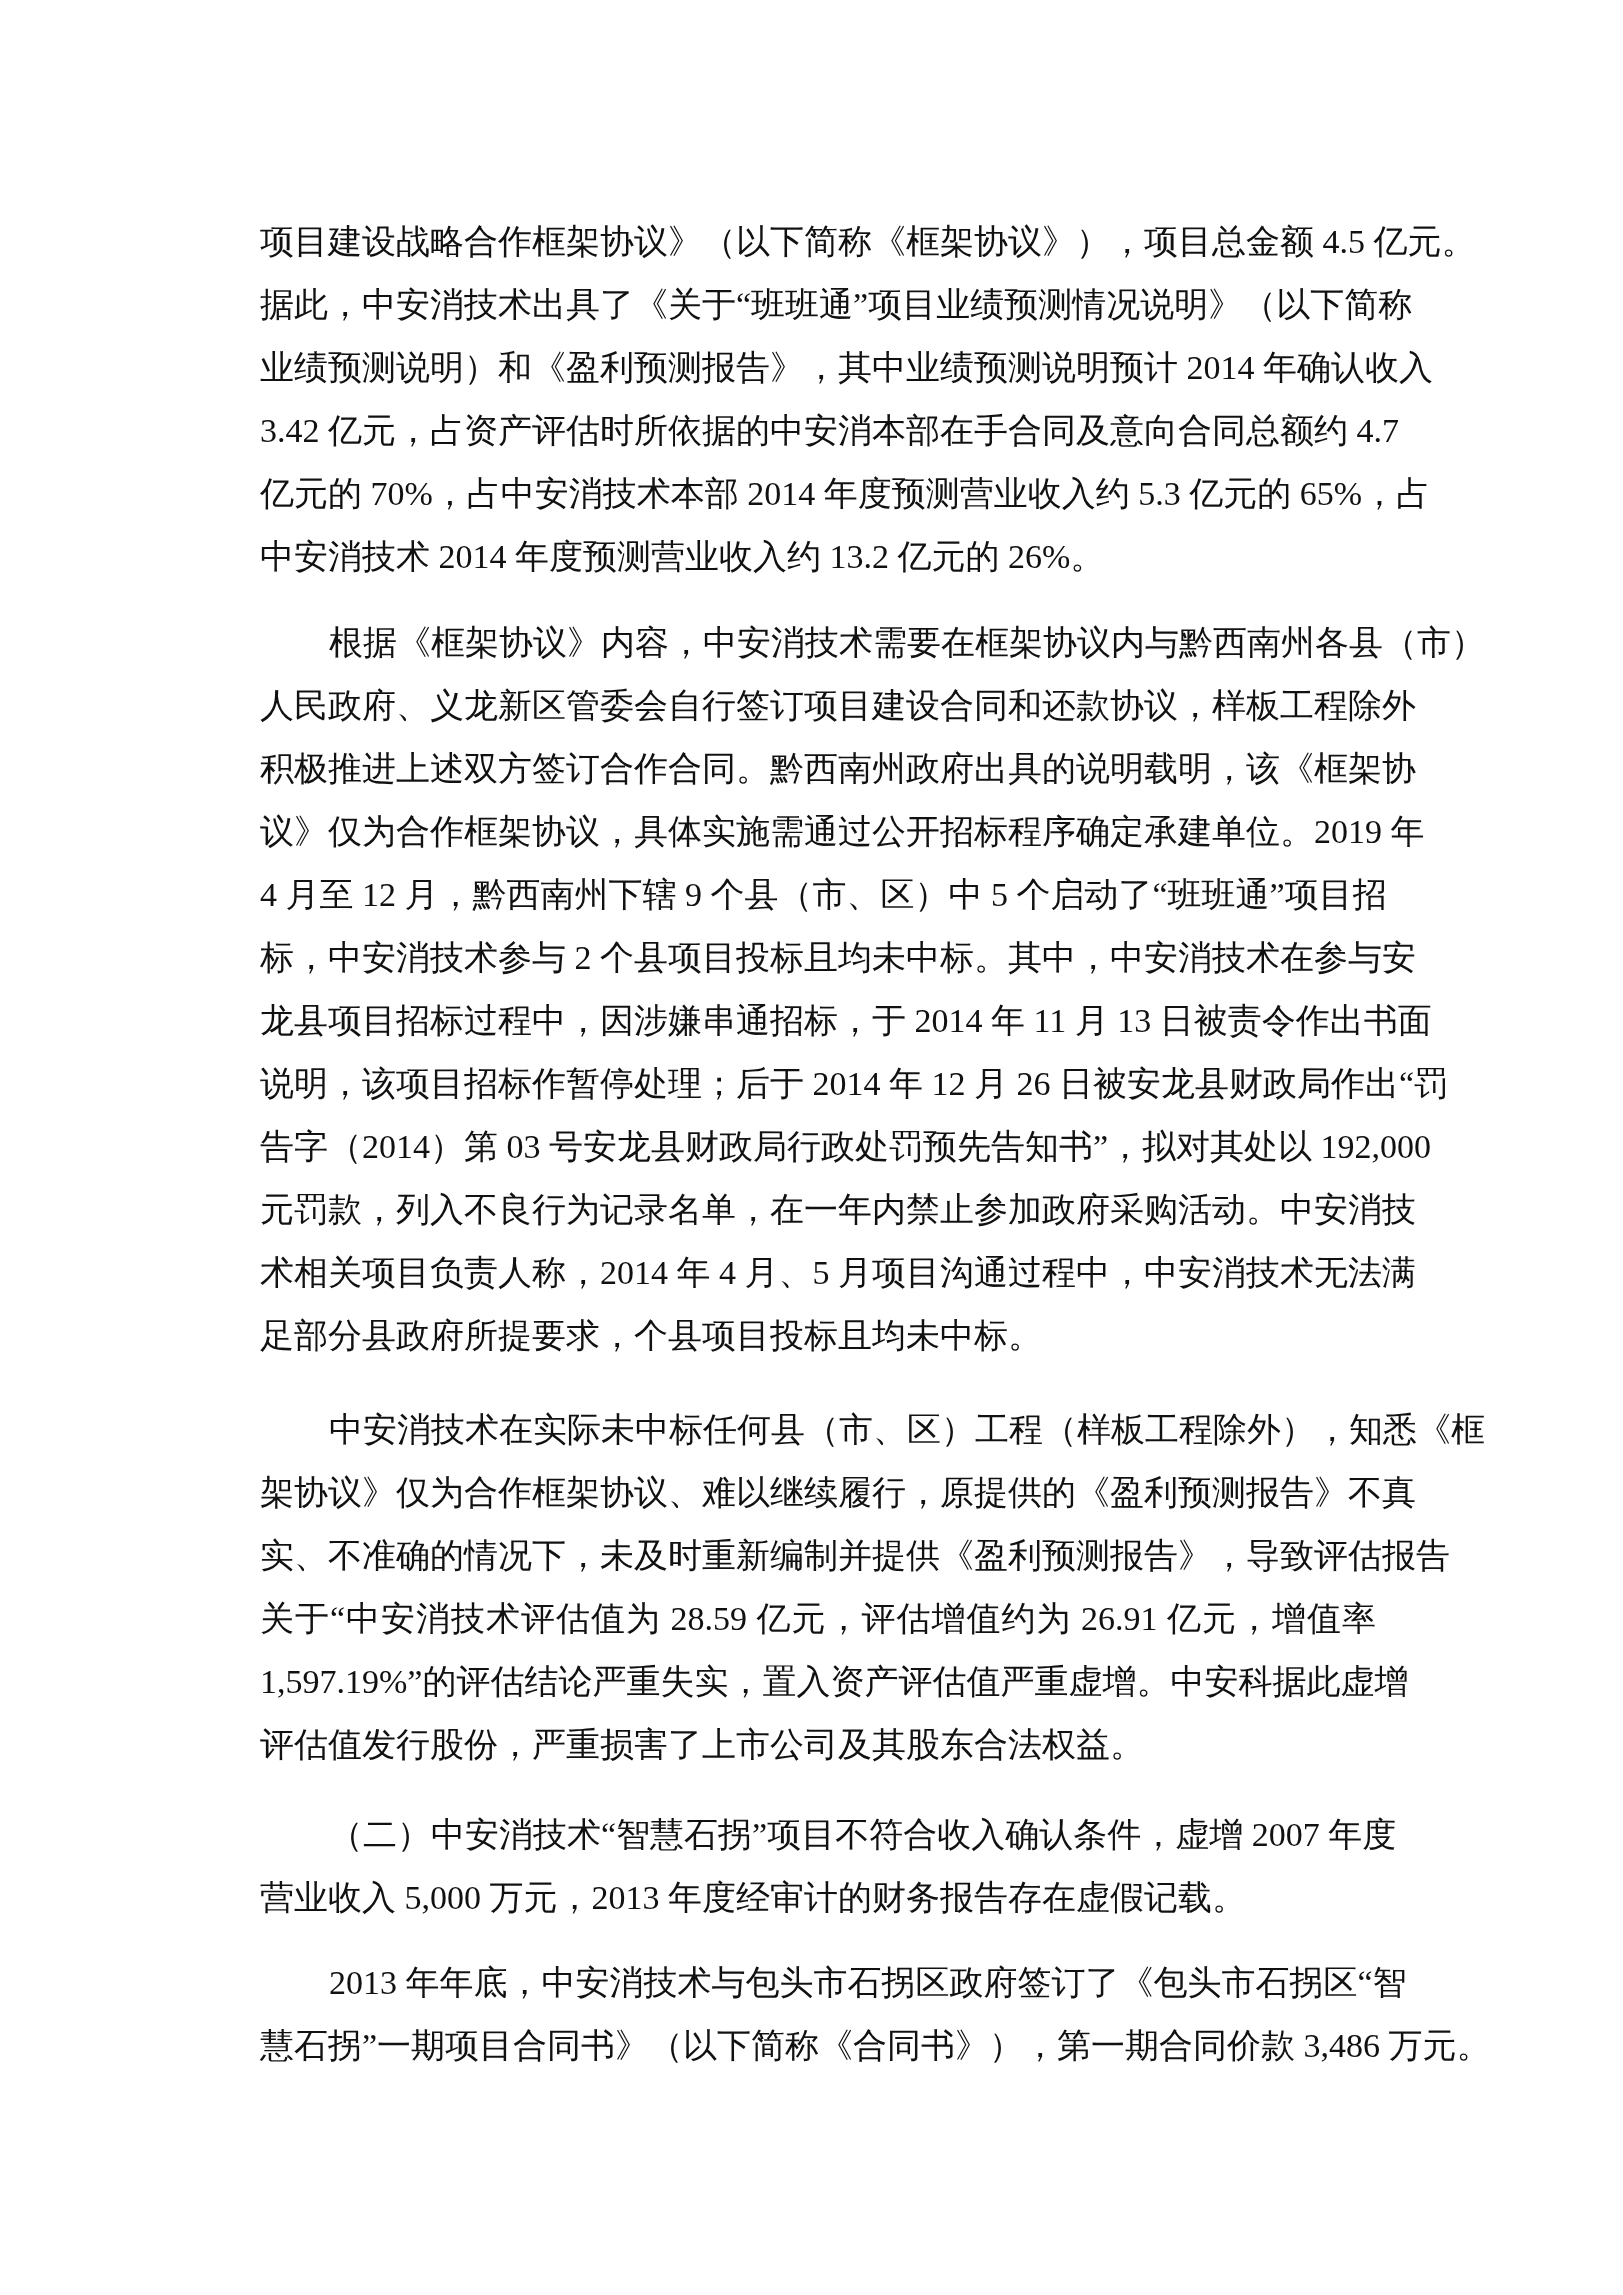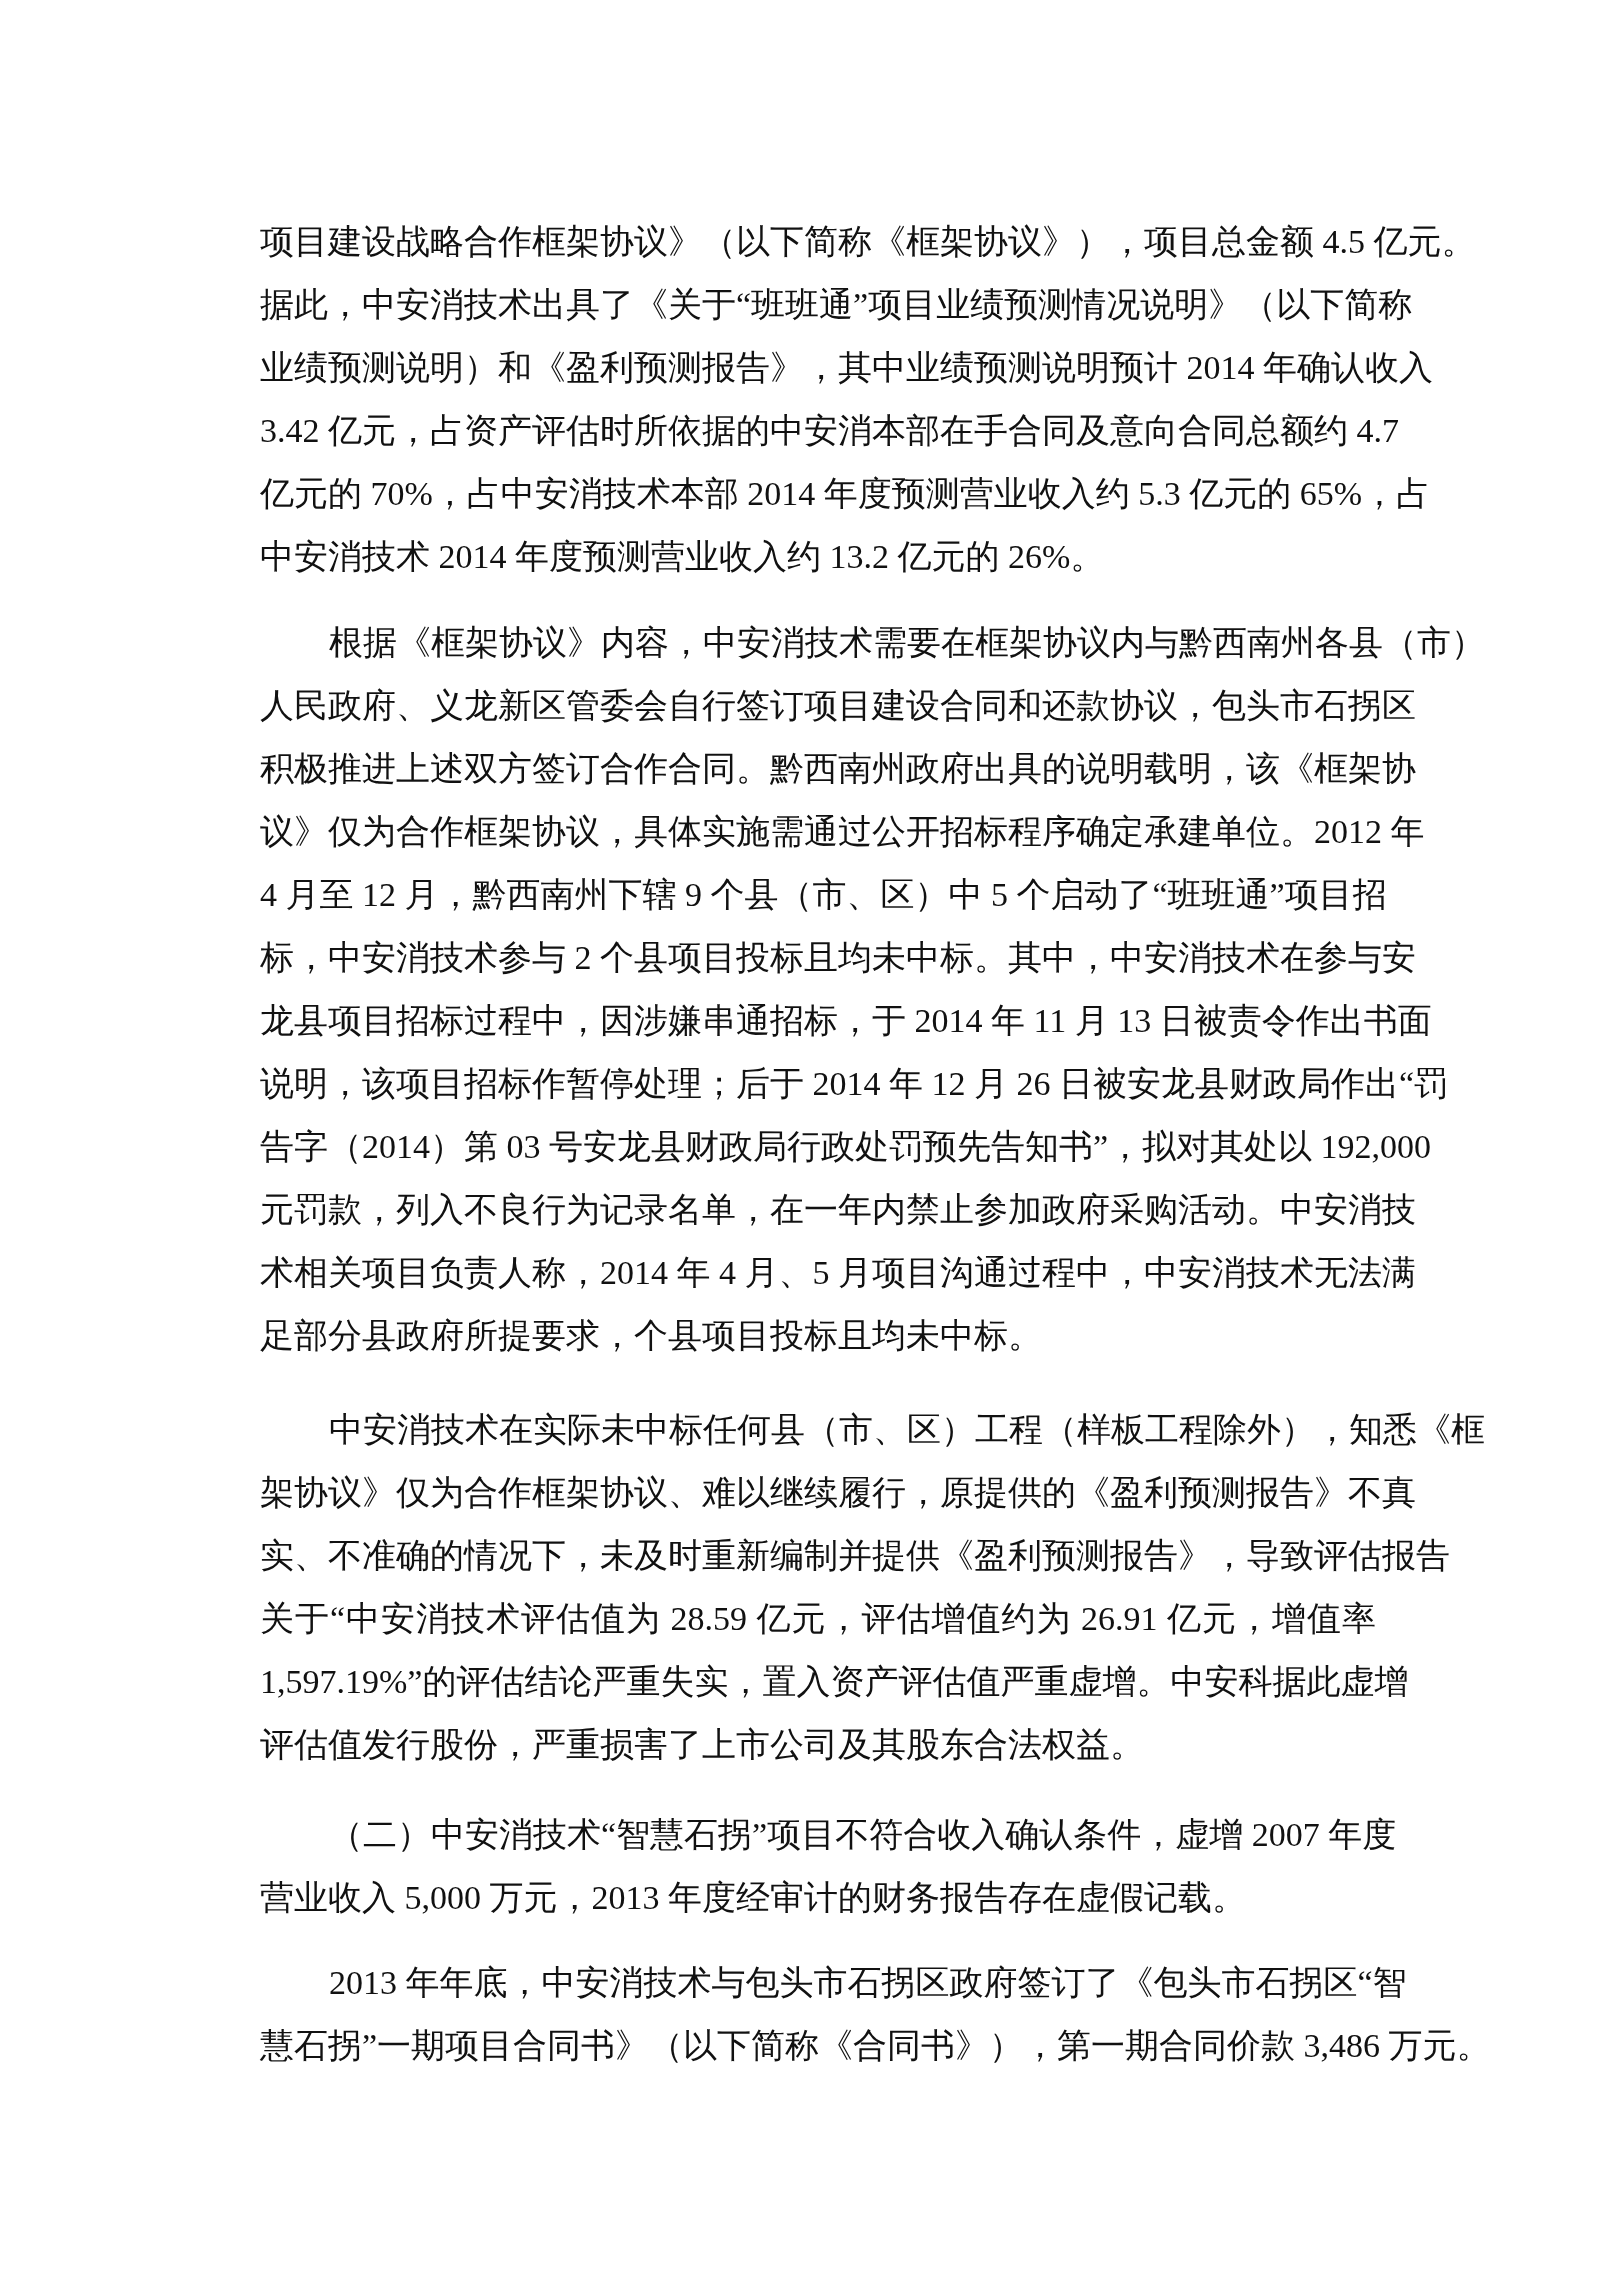--- a/index.html
+++ b/index.html
@@ -53,23 +53,23 @@
     <span class="line">项目建设战略合作框架协议》（以下简称《框架协议》），项目总金额 4.5 亿元。</span>
     <span class="line">据此，中安消技术出具了《关于“班班通”项目业绩预测情况说明》（以下简称</span>
     <span class="line">业绩预测说明）和《盈利预测报告》，其中业绩预测说明预计 2014 年确认收入</span>
     <span class="line">3.42 亿元，占资产评估时所依据的中安消本部在手合同及意向合同总额约 4.7</span>
     <span class="line">亿元的 70%，占中安消技术本部 2014 年度预测营业收入约 5.3 亿元的 65%，占</span>
     <span class="line last">中安消技术 2014 年度预测营业收入约 13.2 亿元的 26%。</span>
   </div>
 
   <div class="para" style="top:611px;">
     <span class="line indent">根据《框架协议》内容，中安消技术需要在框架协议内与黔西南州各县（市）</span>
-    <span class="line">人民政府、义龙新区管委会自行签订项目建设合同和还款协议，包头市石拐区</span>
+    <span class="line">人民政府、义龙新区管委会自行签订项目建设合同和还款协议，样板工程除外</span>
     <span class="line">积极推进上述双方签订合作合同。黔西南州政府出具的说明载明，该《框架协</span>
-    <span class="line">议》仅为合作框架协议，具体实施需通过公开招标程序确定承建单位。2012 年</span>
+    <span class="line">议》仅为合作框架协议，具体实施需通过公开招标程序确定承建单位。2019 年</span>
     <span class="line">4 月至 12 月，黔西南州下辖 9 个县（市、区）中 5 个启动了“班班通”项目招</span>
     <span class="line">标，中安消技术参与 2 个县项目投标且均未中标。其中，中安消技术在参与安</span>
     <span class="line">龙县项目招标过程中，因涉嫌串通招标，于 2014 年 11 月 13 日被责令作出书面</span>
     <span class="line">说明，该项目招标作暂停处理；后于 2014 年 12 月 26 日被安龙县财政局作出“罚</span>
     <span class="line">告字（2014）第 03 号安龙县财政局行政处罚预先告知书”，拟对其处以 192,000</span>
     <span class="line">元罚款，列入不良行为记录名单，在一年内禁止参加政府采购活动。中安消技</span>
     <span class="line">术相关项目负责人称，2014 年 4 月、5 月项目沟通过程中，中安消技术无法满</span>
     <span class="line last">足部分县政府所提要求，个县项目投标且均未中标。</span>
   </div>
 

